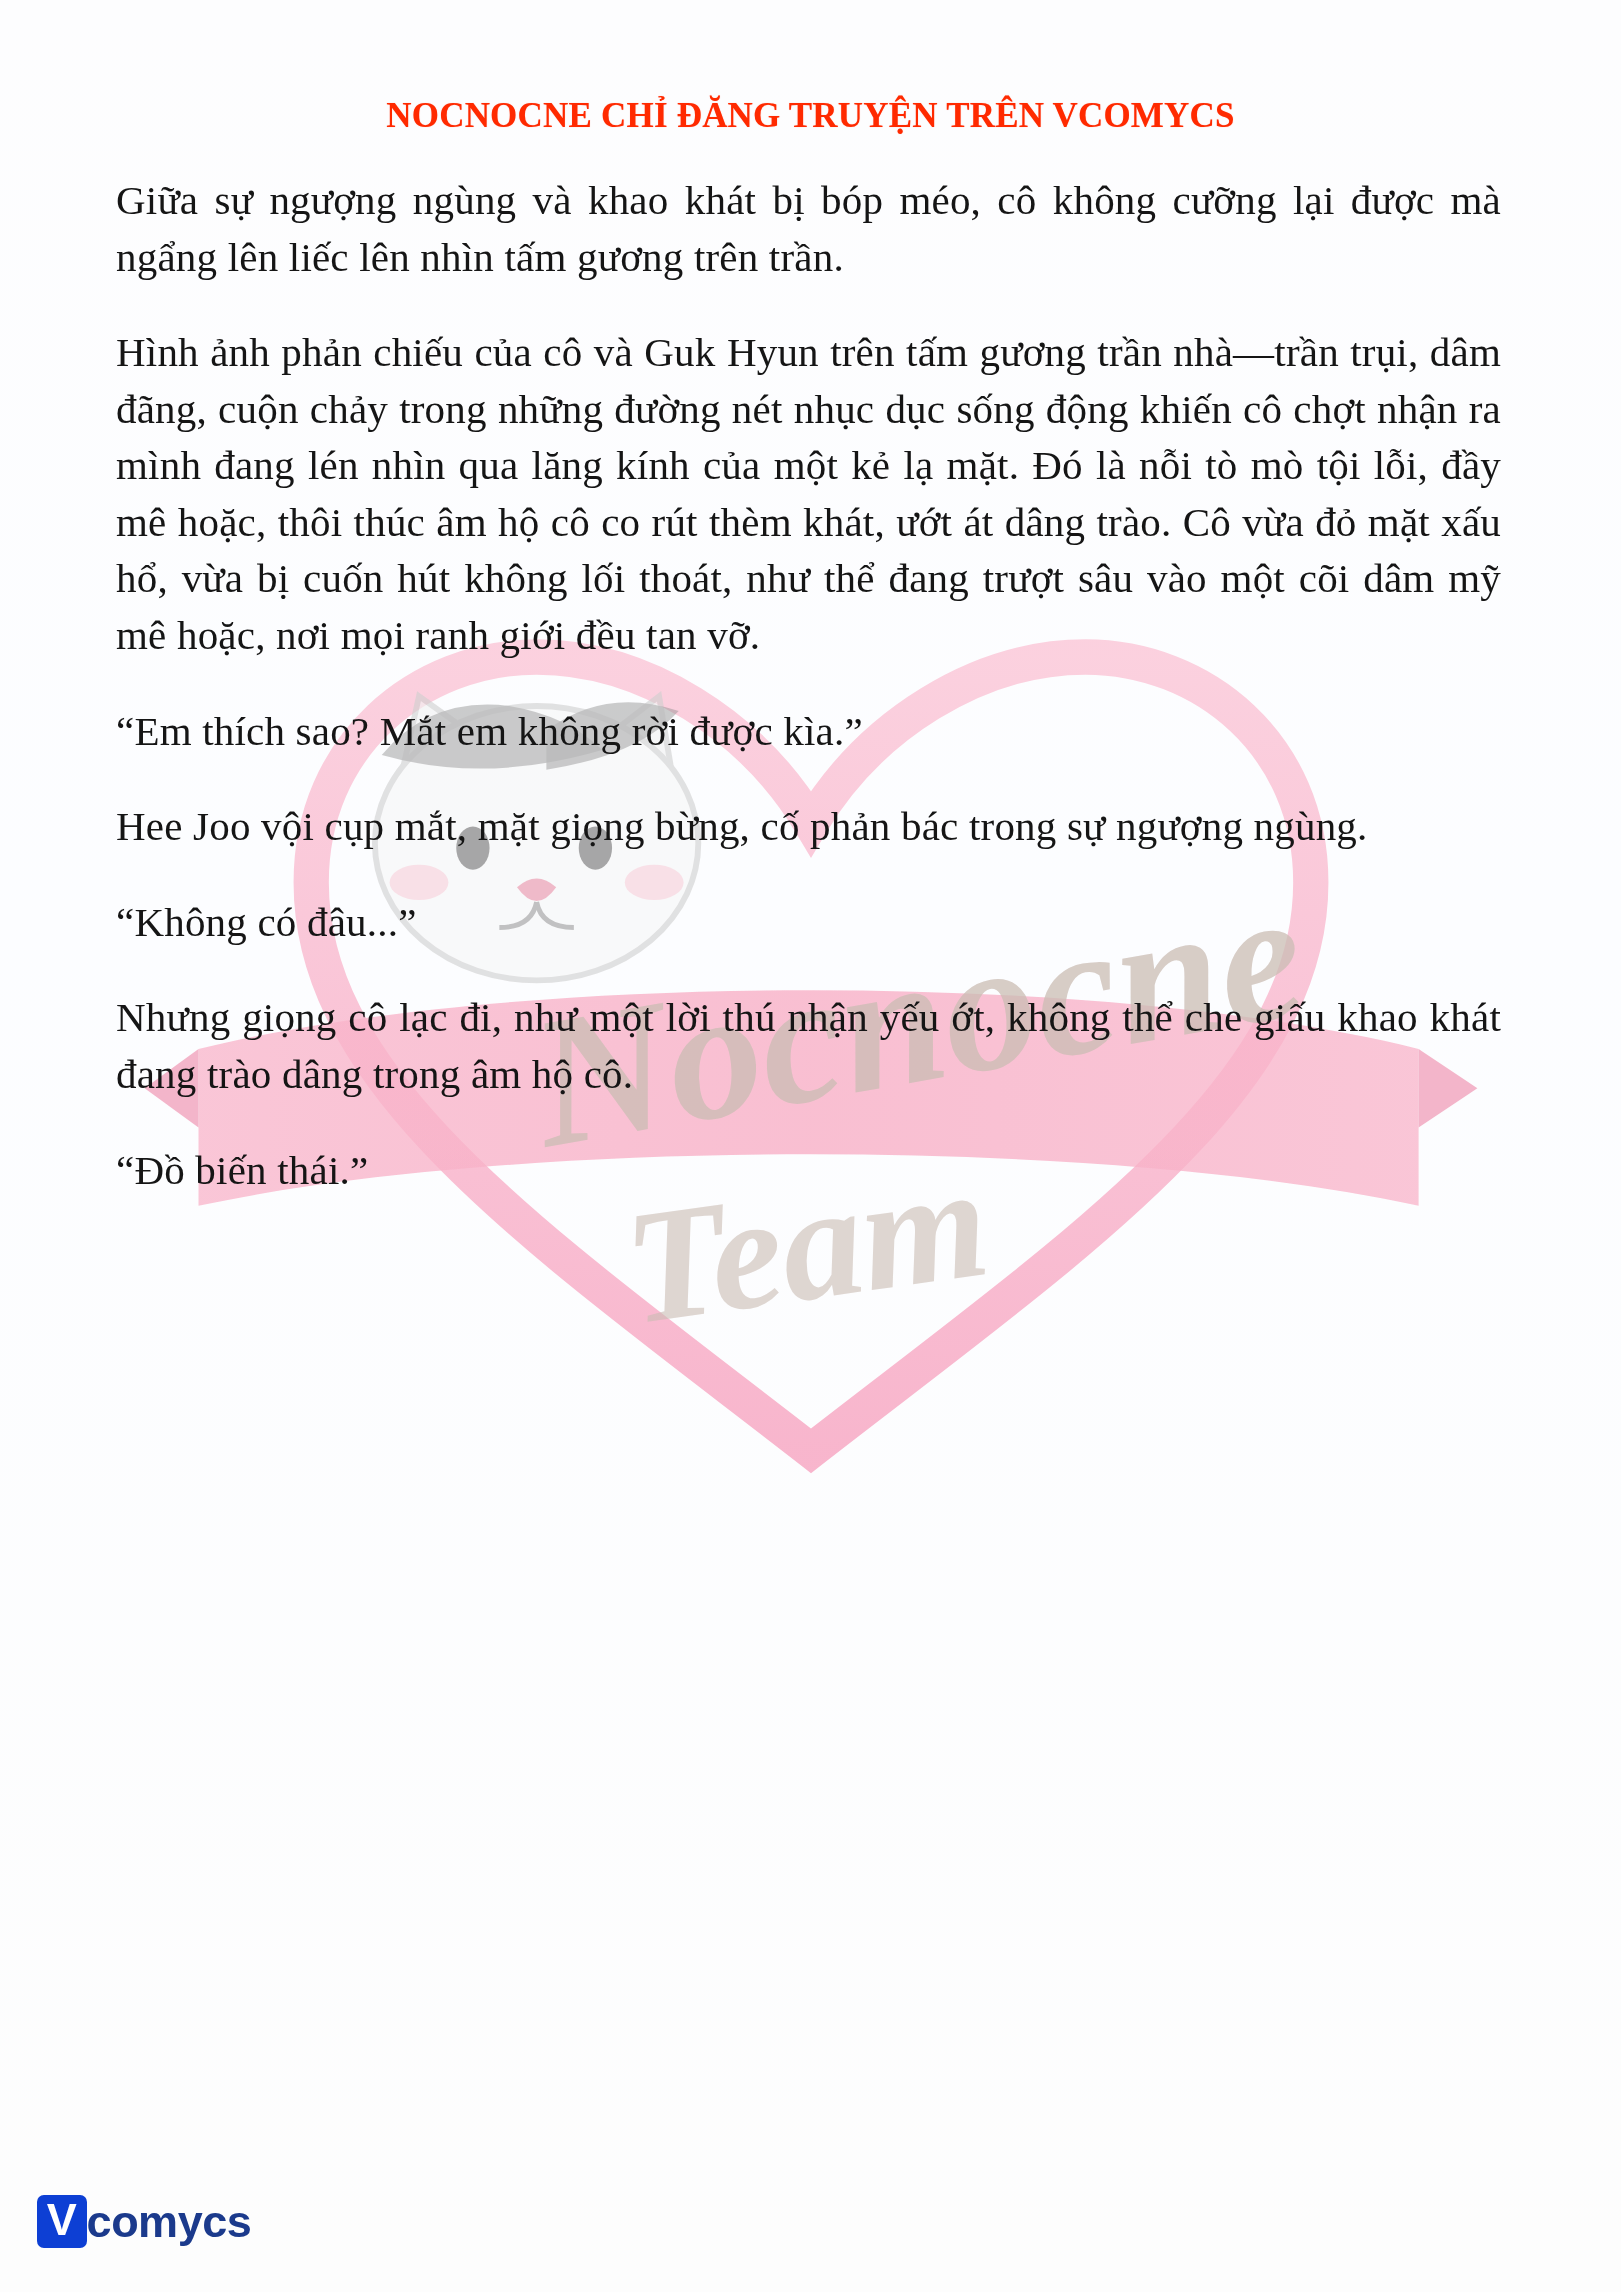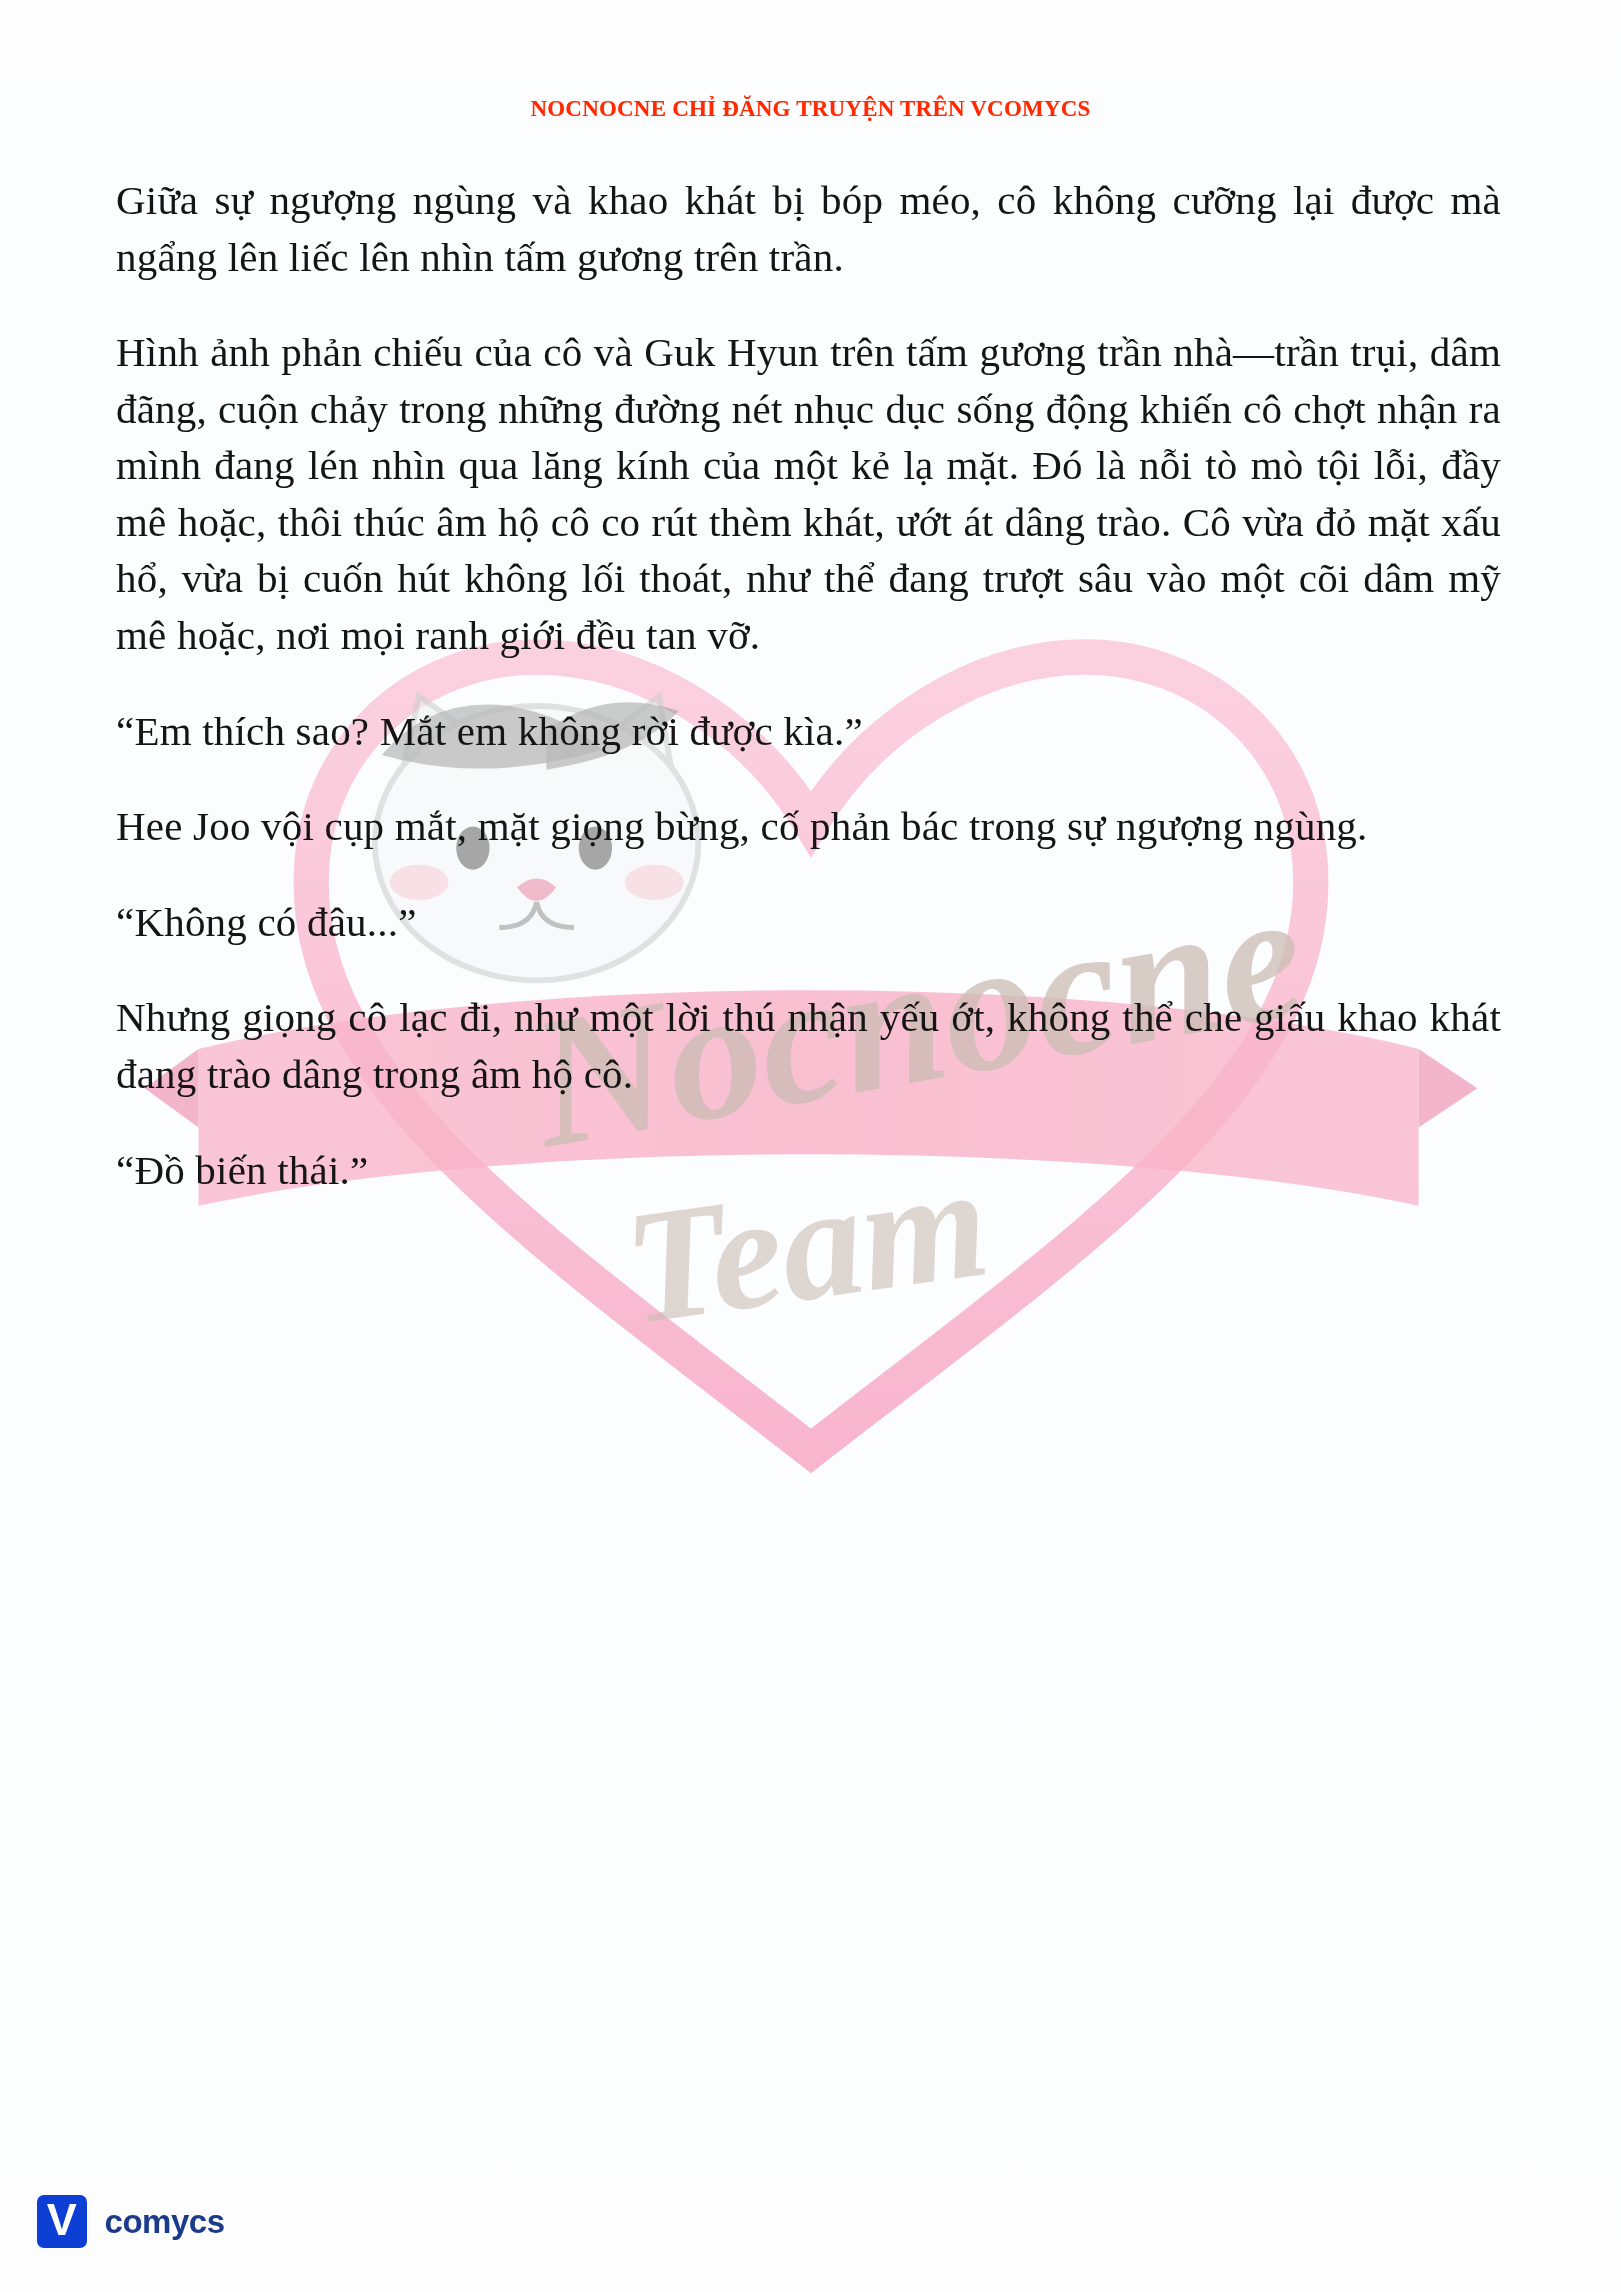--- a/index.html
+++ b/index.html
@@ -41,21 +41,21 @@
     left: 0;
     width: 100%;
     text-align: center;
     z-index: 5;
   }
   .header-text {
     display: inline-block;
     color: #ff2a00;
     font-family: "Liberation Serif", serif;
     font-weight: bold;
-    font-size: 23px;
+    font-size: 35px;
     letter-spacing: 0.2px;
     text-shadow: 0 0 1px rgba(255,42,0,0.35);
   }
 
   
   .content {
     position: absolute;
     top: 172px;
     left: 116px;
     width: 1397px;
@@ -91,24 +91,24 @@
     color: #ffffff;
     background: #0d3fd4;
     border-radius: 6.9px;
     padding: 2px 9.8px 5.9px 9.8px;
     line-height: 1;
     display: inline-block;
   }
   .logo-rest {
     font-family: "Liberation Sans", sans-serif;
     font-weight: bold;
-    font-size: 33px;
+    font-size: 45px;
     color: #1b3a8c;
     line-height: 1;
-    margin-left: 18px;
+    margin-left: 0;
     letter-spacing: -0.5px;
   }
 </style>
 </head>
 <body>
 
 <div class="page">
 
   <div class="wm">
     <svg viewBox="0 0 1400 1100" xmlns="http://www.w3.org/2000/svg">

